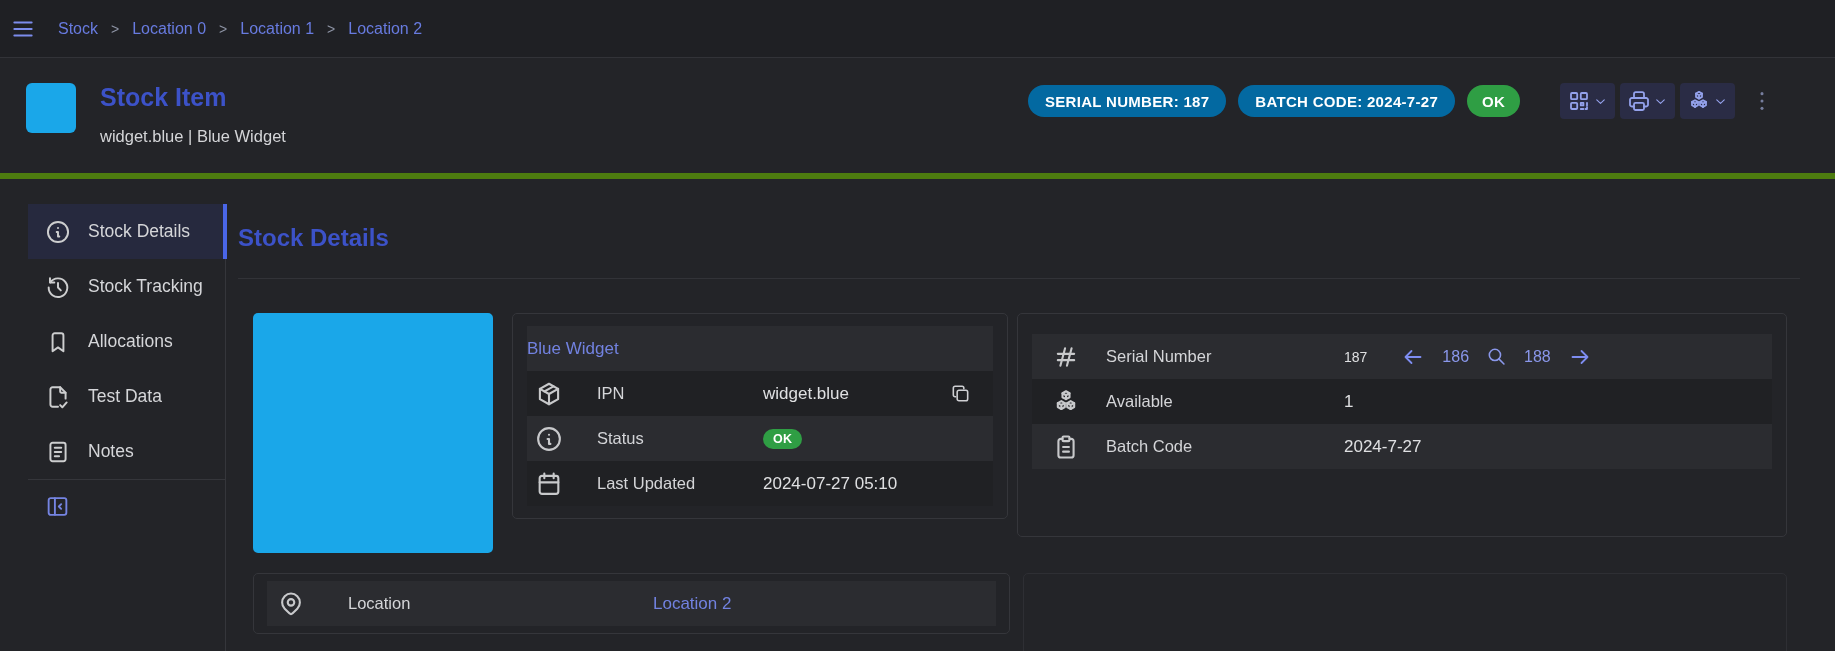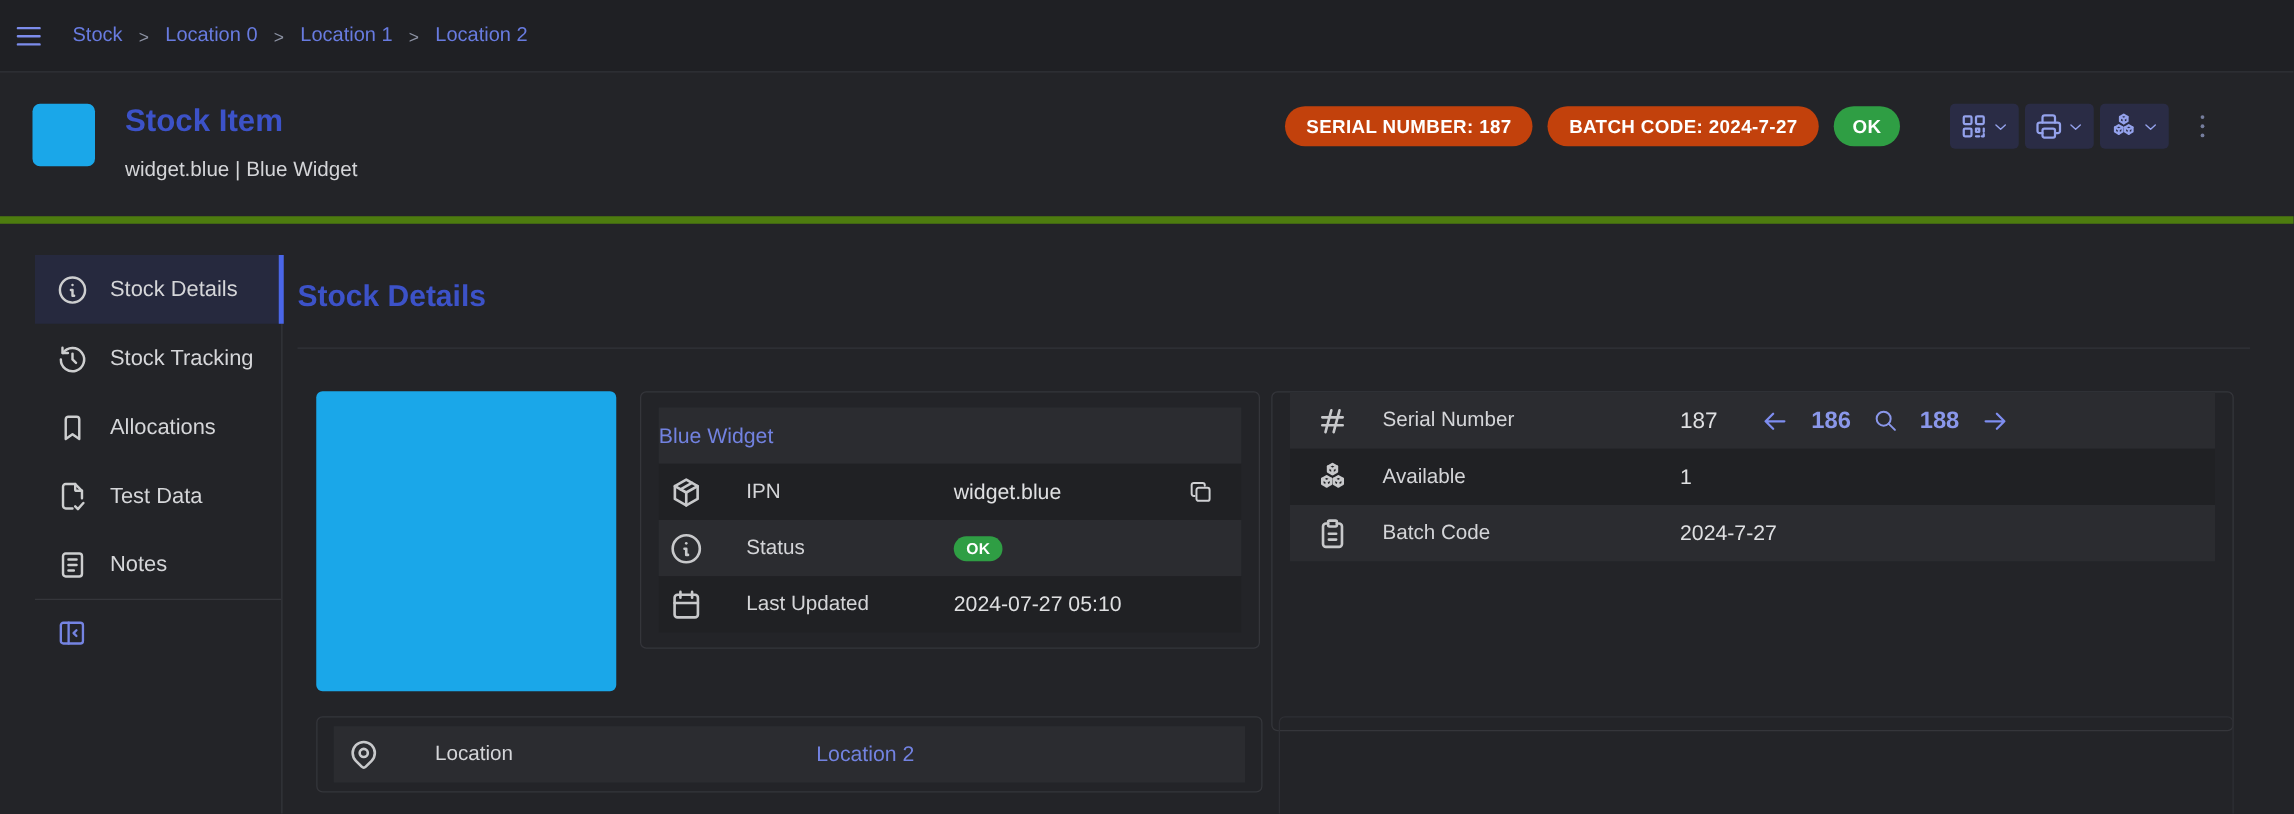--- a/index.html
+++ b/index.html
@@ -16,21 +16,21 @@
   .breadcrumb .sep{color:#8d93a4;font-size:14px;}
 
   
   .page-header{position:absolute;top:59px;left:0;width:100%;height:114px;border-bottom:6px solid #4d7c0f;}
   .thumb{position:absolute;left:26px;top:24px;width:50px;height:50px;border-radius:6px;background:#1aa7e9;cursor:pointer;}
   .hdr-title{position:absolute;left:100px;top:24px;font-size:25px;font-weight:bold;color:#3c52c8;margin:0;}
   .hdr-sub{position:absolute;left:100px;top:68px;font-size:16.5px;color:#d4d5d8;}
   .hdr-right{position:absolute;left:1028px;top:24px;height:36px;display:flex;align-items:center;}
   .pill{height:32px;border-radius:16px;padding:0 17px;font-size:15px;font-weight:bold;color:#fff;
         display:flex;align-items:center;letter-spacing:.3px;white-space:nowrap;}
-  .pill.blue{background:#c2410c;margin-right:12px;}
+  .pill.blue{background:#0369a1;margin-right:12px;}
   .pill.green{background:#2f9e44;padding:0 15px;}
   .btn-group{margin-left:40px;display:flex;gap:5px;}
   .action-btn{width:55px;height:36px;background:#2a2c45;border:none;border-radius:4px;cursor:pointer;
               display:flex;align-items:center;justify-content:center;gap:2px;color:#94a2ec;padding:0;}
   .action-btn .aicon{width:24px;height:24px;}
   .action-btn .chev{width:15px;height:15px;}
   .dots-btn{margin-left:14px;width:26px;height:26px;color:#767e9e;background:none;border:none;cursor:pointer;padding:0;}
 
   
   .sidebar{position:absolute;left:28px;top:204px;width:198px;height:447px;border-right:1px solid #35363b;box-sizing:border-box;}
@@ -42,41 +42,41 @@
   .side-divider{border:none;border-top:1px solid #35363b;margin:0;}
   .collapse-btn{margin:14px 0 0 17px;width:25px;height:25px;color:#7584e2;background:none;border:none;cursor:pointer;padding:0;}
 
   
   .main-heading{position:absolute;left:238px;top:224px;font-size:24px;font-weight:bold;color:#3c52c8;margin:0;}
   .main-divider{position:absolute;left:238px;top:278px;width:1562px;height:1px;background:#323338;}
   .item-image{position:absolute;left:253px;top:313px;width:240px;height:240px;border-radius:5px;background:#1aa7e9;cursor:pointer;}
 
   .card{position:absolute;border:1px solid #35363b;border-radius:5px;box-sizing:border-box;}
   .part-card{left:512px;top:313px;width:496px;padding:12px 14px;}
-  .stock-card{left:1017px;top:313px;width:770px;height:272px;padding:0 14px;}
+  .stock-card{left:1017px;top:313px;width:770px;height:224px;padding:20px 14px;}
   .loc-card{left:253px;top:573px;width:757px;padding:7px 13px;}
   .empty-card{left:1023px;top:573px;width:764px;height:84px;border-color:#2e2f34;}
 
   .drow{height:45px;display:flex;align-items:center;}
   .drow.stripe{background:#2b2c30;}
   .drow.dark{background:#202124;}
   .head{display:flex;align-items:center;flex:0 0 auto;}
   .part-card .head{width:236px;padding-left:8px;gap:34px;box-sizing:border-box;}
   .stock-card .head{width:312px;padding-left:20px;gap:26px;box-sizing:border-box;}
   .loc-card .head{width:386px;padding-left:10px;gap:43px;box-sizing:border-box;}
   .ricon{width:28px;height:28px;color:#c8c9cb;flex:none;}
   .dlabel{font-size:16.5px;color:#d4d5d8;}
   .dvalue{font-size:17px;color:#dfe0e2;}
   a.vlink{color:#7282e0;font-size:17px;text-decoration:none;cursor:pointer;}
   .copy-btn{margin-left:auto;margin-right:22px;width:21px;height:21px;color:#cfd0d3;background:none;border:none;cursor:pointer;padding:0;}
   .ok-badge{background:#2f9e44;color:#fff;font-weight:bold;font-size:12.5px;padding:3px 10px;border-radius:11px;letter-spacing:.3px;}
-  .serial-value{font-size:18px;color:#dfe0e2;}
+  .serial-value{font-size:14px;color:#dfe0e2;}
   .serial-nav{display:flex;align-items:center;gap:17px;margin-left:34px;}
   .serial-nav .nav-arrow{width:24px;height:24px;color:#7e8df0;cursor:pointer;}
-  .serial-nav a{color:#8a97ea;font-weight:bold;font-size:19px;text-decoration:none;cursor:pointer;}
+  .serial-nav a{color:#8a97ea;font-weight:normal;font-size:16px;text-decoration:none;cursor:pointer;}
   .serial-nav .search{width:21px;height:21px;color:#8a97ea;cursor:pointer;}
 </style>
 </head>
 <body>
 
 <svg width="0" height="0" style="position:absolute" aria-hidden="true">
   <defs>
     <symbol id="i-menu" viewBox="0 0 24 24">
         <path d="M4 6h16M4 12h16M4 18h16"></path>
       </symbol>

